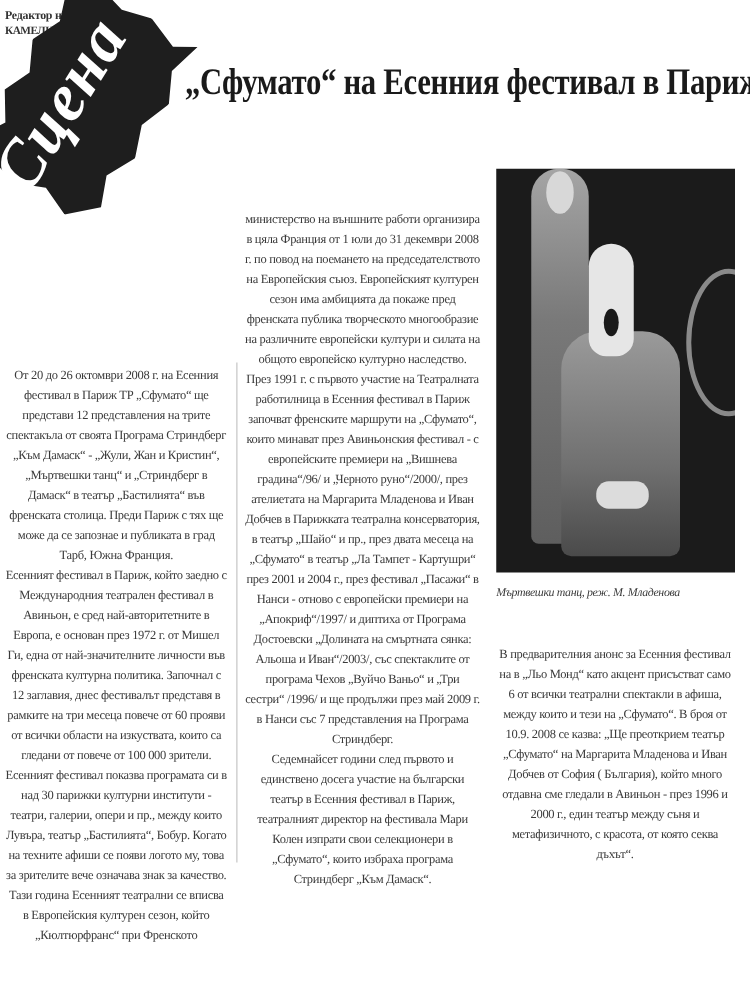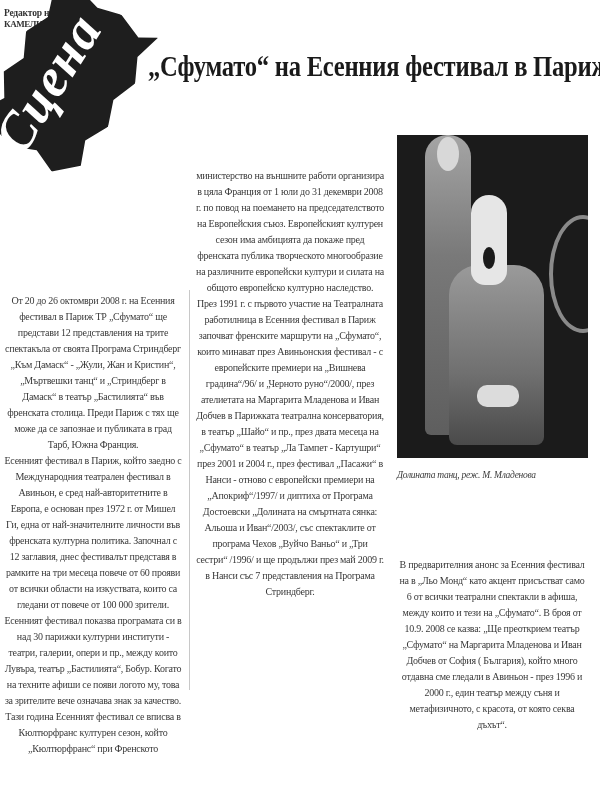--- a/index.html
+++ b/index.html
@@ -37,21 +37,21 @@
     font-weight: bold;
   }
   .col {
     position: absolute; font-size: 10px; line-height: 16px; color: #3a3a3a;
     text-align: center; letter-spacing: -0.25px;
     font-family: "Liberation Serif", serif;
   }
   .col p { margin: 0; }
   .col1 { left: 4px; top: 293px; width: 178px; }
   .col2 { left: 196px; top: 168px; width: 188px; }
-  .col3 { left: 397px; top: 516px; width: 190px; margin-top: 41px; }
+  .col3 { left: 397px; top: 516px; width: 190px; }
   .rule {
     position: absolute; width: 1px; background: #c8c8c8;
   }
   .photo {
     position: absolute; left: 397px; top: 135px; width: 191px; height: 323px;
     background: #1b1b1b; overflow: hidden;
   }
   .photo .figA {
     position: absolute; left: 28px; top: 0px; width: 46px; height: 300px;
     background: linear-gradient(180deg, #bdbdbd 0%, #8a8a8a 40%, #6a6a6a 100%);
@@ -96,37 +96,38 @@
 </div>
 
 <div class="rubric"></div>
 <div class="rubric-text">Сцена</div>
 
 <h1 class="headline" style="margin:0;">„Сфумато“ на Есенния фестивал в Париж</h1>
 
 <div class="col col1">
   <p>От 20 до 26 октомври 2008 г. на Есенния фестивал в Париж ТР „Сфумато“ ще представи 12 представления на трите спектакъла от своята Програма Стриндберг „Към Дамаск“ - „Жули, Жан и Кристин“, „Мъртвешки танц“ и „Стриндберг в Дамаск“ в театър „Бастилията“ във френската столица. Преди Париж с тях ще може да се запознае и публиката в град Тарб, Южна Франция.</p>
   <p>Есенният фестивал в Париж, който заедно с Международния театрален фестивал в Авиньон, е сред най-авторитетните в Европа, е основан през 1972 г. от Мишел Ги, една от най-значителните личности във френската културна политика. Започнал с 12 заглавия, днес фестивалът представя в рамките на три месеца повече от 60 прояви от всички области на изкуствата, които са гледани от повече от 100 000 зрители. Есенният фестивал показва програмата си в над 30 парижки културни институти - театри, галерии, опери и пр., между които Лувъра, театър „Бастилията“, Бобур. Когато на техните афиши се появи логото му, това за зрителите вече означава знак за качество.</p>
-  <p>Тази година Есенният фестивал се вписва в Кюлтюрфранс културен сезон, който „Кюлтюрфранс“ при Френското</p>
+  <p>Тази година Есенният театрални се вписва в Европейския културен сезон, който „Кюлтюрфранс“ при Френското</p>
 </div>
 
 <div class="rule" style="left:189px; top:290px; height:400px;"></div>
 
 <div class="col col2">
   <p>министерство на външните работи организира в цяла Франция от 1 юли до 31 декември 2008 г. по повод на поемането на председателството на Европейския съюз. Европейският културен сезон има амбицията да покаже пред френската публика творческото многообразие на различните европейски култури и силата на общото европейско културно наследство.</p>
   <p>През 1991 г. с първото участие на Театралната работилница в Есенния фестивал в Париж започват френските маршрути на „Сфумато“, които минават през Авиньонския фестивал - с европейските премиери на „Вишнева градина“/96/ и „Черното руно“/2000/, през ателиетата на Маргарита Младенова и Иван Добчев в Парижката театрална консерватория, в театър „Шайо“ и пр., през двата месеца на „Сфумато“ в театър „Ла Тампет - Картушри“ през 2001 и 2004 г., през фестивал „Пасажи“ в Нанси - отново с европейски премиери на „Апокриф“/1997/ и диптиха от Програма Достоевски „Долината на смъртната сянка: Альоша и Иван“/2003/, със спектаклите от програма Чехов „Вуйчо Ваньо“ и „Три сестри“ /1996/ и ще продължи през май 2009 г. в Нанси със 7 представления на Програма Стриндберг.</p>
+  <p>Седемнайсет години след първото и единствено досега участие на български театър в Есенния фестивал в Париж, театралният директор на фестивала Мари Колен изпрати свои селекционери в „Сфумато“, които избраха програма Стриндберг „Към Дамаск“.</p>
 </div>
 
 <div class="photo">
   <div class="figA"></div>
   <div class="headA"></div>
   <div class="figB"></div>
   <div class="headB"></div>
   <div class="mouth"></div>
   <div class="hand"></div>
   <div class="wheel"></div>
 </div>
 
-<div class="caption">Долината танц, реж. М. Младенова</div>
+<div class="caption">Мъртвешки танц, реж. М. Младенова</div>
 
 <div class="col col3">
   <p>В предварителния анонс за Есенния фестивал на в „Льо Монд“ като акцент присъстват само 6 от всички театрални спектакли в афиша, между които и тези на „Сфумато“. В броя от 10.9. 2008 се казва: „Ще преоткрием театър „Сфумато“ на Маргарита Младенова и Иван Добчев от София ( България), който много отдавна сме гледали в Авиньон - през 1996 и 2000 г., един театър между съня и метафизичното, с красота, от която секва дъхът“.</p>
 </div>
 
 </body></html>

